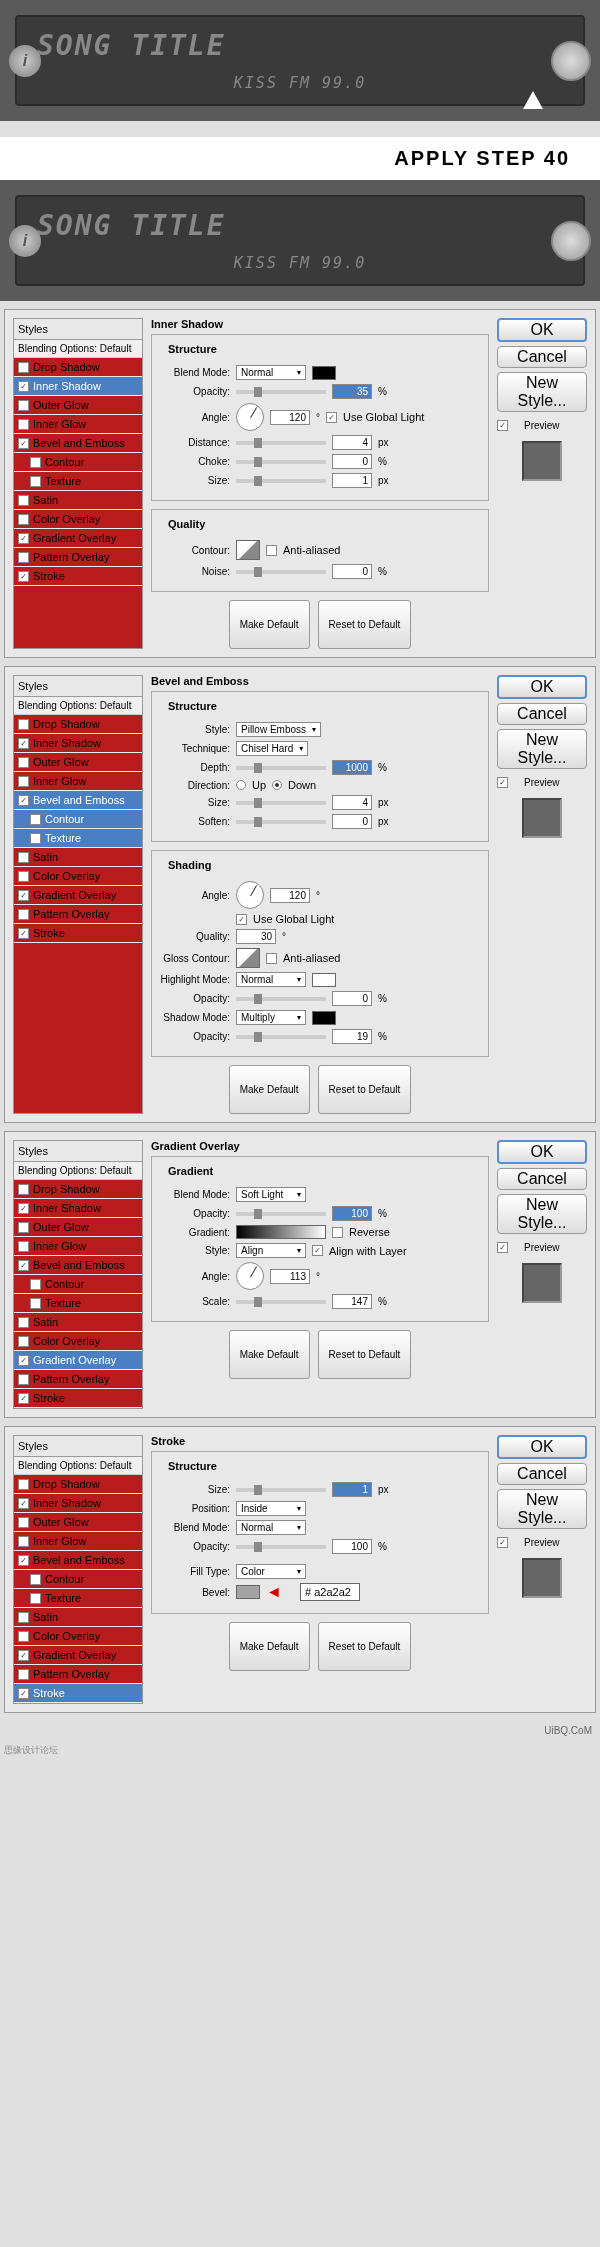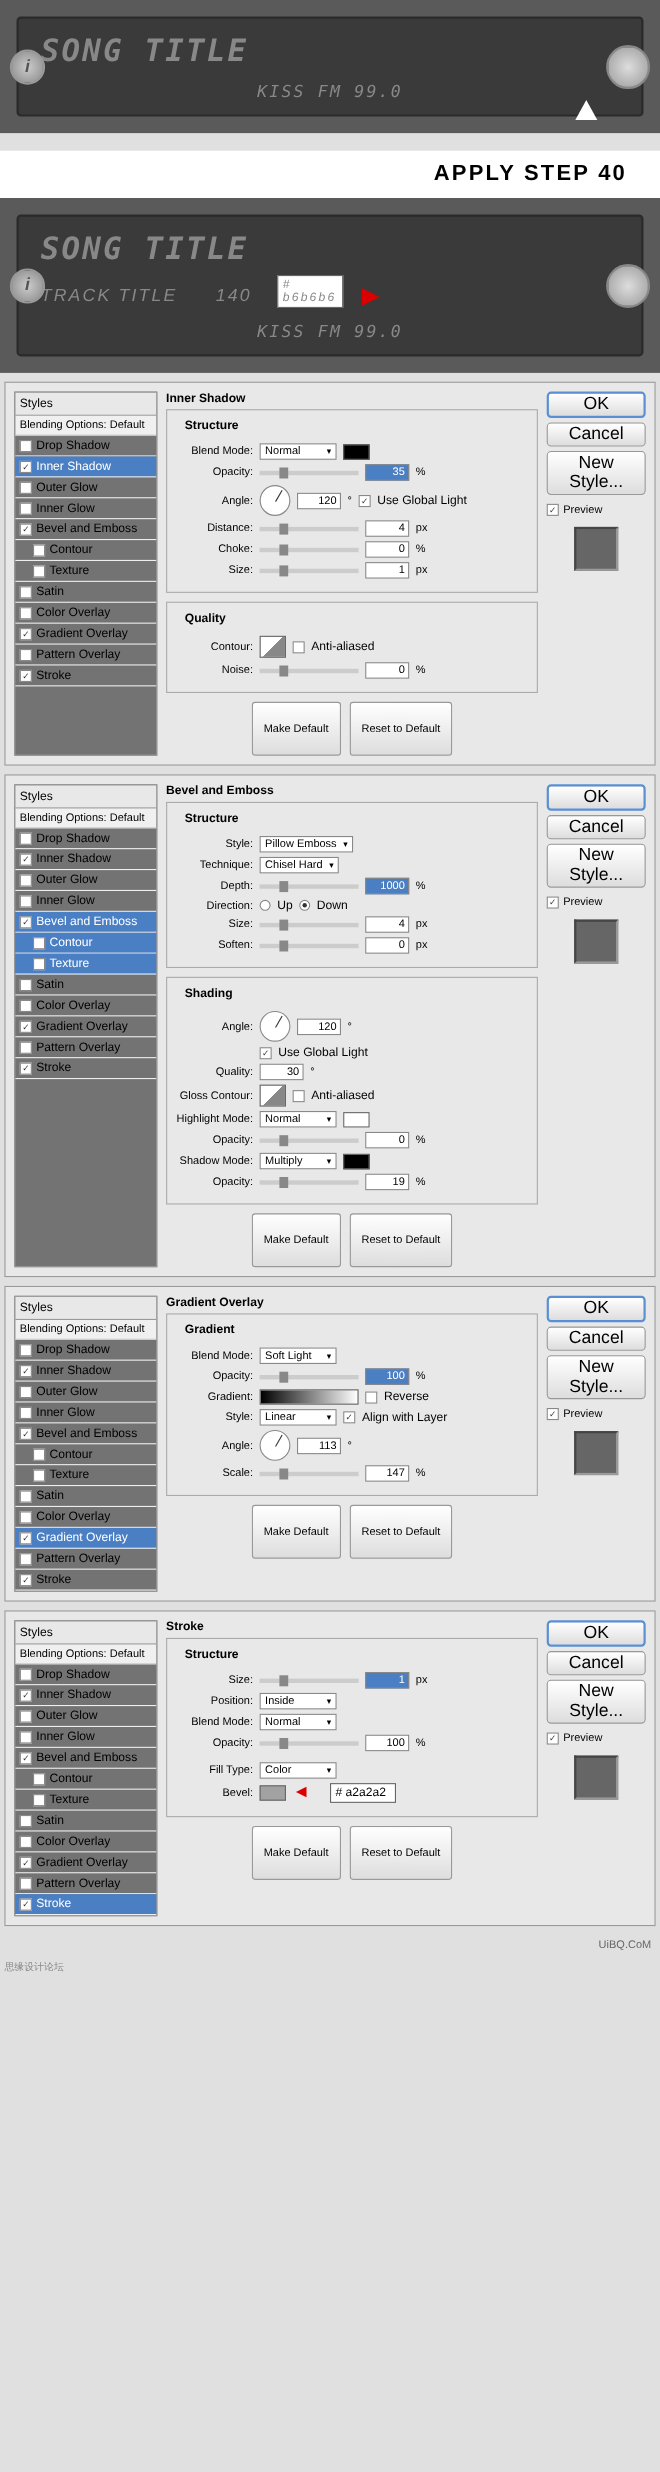--- a/index.html
+++ b/index.html
@@ -14,21 +14,21 @@
 .seg-small { font-size: 15px; margin-top: 12px; text-align: center; }
 .info-btn { position: absolute; left: -8px; top: 50%; transform: translateY(-50%); width: 32px; height: 32px; border-radius: 50%; background: radial-gradient(#ccc,#888); display: flex; align-items: center; justify-content: center; font-style: italic; font-weight: bold; color: #555; border: 2px solid #999; }
 .knob { position: absolute; right: -8px; top: 50%; transform: translateY(-50%); width: 40px; height: 40px; border-radius: 50%; background: radial-gradient(#ddd,#999); border: 2px solid #888; }
 .apply-label { background: #fff; text-align: right; padding: 10px 30px; font-weight: bold; font-size: 20px; letter-spacing: 2px; margin-top: 16px; }
 .arrow-up { position: absolute; right: 40px; bottom: -5px; width: 0; height: 0; border-left: 10px solid transparent; border-right: 10px solid transparent; border-bottom: 18px solid #fff; }
 .hex-input { background: #fff; border: 1px solid #666; padding: 2px 4px; font-size: 11px; width: 60px; display: inline-block; }
 .red-arrow { display: inline-block; width: 0; height: 0; border-top: 8px solid transparent; border-bottom: 8px solid transparent; border-left: 16px solid #d00; vertical-align: middle; margin-left: 5px; }
 
 
 .dialog { background: #e8e8e8; border: 1px solid #999; margin: 8px 4px; padding: 8px; display: flex; gap: 8px; font-size: 11px; }
-.styles-panel { width: 130px; border: 1px solid #999; background: #737373; }
+.styles-panel { width: 130px; border: 1px solid #999; background: #b91c1c; }
 .styles-header { background: #e8e8e8; border-bottom: 1px solid #999; padding: 4px; font-size: 11px; }
 .sub-header { background: #f0f0f0; border-bottom: 1px solid #ccc; padding: 3px 4px; font-size: 10px; }
 .style-item { padding: 3px 4px; border-bottom: 1px solid #eee; display: flex; align-items: center; gap: 4px; }
 .style-item.selected { background: #4a7fc4; color: #fff; }
 .style-item.sub { padding-left: 16px; }
 .chk { width: 11px; height: 11px; border: 1px solid #888; background: #fff; display: inline-flex; align-items: center; justify-content: center; font-size: 8px; color: #333; }
 .chk.on::after { content: "✓"; }
 
 .settings-panel { flex: 1; }
 .fieldset { border: 1px solid #aaa; padding: 8px; margin-bottom: 8px; }
@@ -51,21 +51,21 @@
 .angle-dial::after { content: ""; position: absolute; width: 1px; height: 12px; background: #333; left: 50%; top: 2px; transform-origin: bottom; transform: rotate(30deg); }
 .radio { width: 10px; height: 10px; border: 1px solid #888; border-radius: 50%; background: #fff; display: inline-flex; align-items: center; justify-content: center; }
 .radio.on::after { content: ""; width: 4px; height: 4px; background: #333; border-radius: 50%; }
 .btn-small { border: 1px solid #999; background: linear-gradient(#fff,#ddd); padding: 18px 10px; font-size: 10px; border-radius: 3px; }
 .btn-row { display: flex; gap: 8px; justify-content: center; margin-top: 6px; }
 
 .right-panel { width: 90px; display: flex; flex-direction: column; gap: 4px; align-items: stretch; }
 .dlg-btn { border: 1px solid #999; background: linear-gradient(#fff,#ddd); padding: 1px 4px; font-size: 16px; border-radius: 4px; text-align: center; }
 .dlg-btn.primary { border: 2px solid #5a8fd4; }
 .preview-sw { width: 40px; height: 40px; border: 2px inset #999; background: #666; margin: 6px auto; }
-.prev-row { display: flex; align-items: center; gap: 4px; font-size: 10px; margin-top: 4px; }
+.prev-row { display: flex; align-items: center; gap: 16px; font-size: 10px; margin-top: 4px; }
 .unit { font-size: 10px; }
 
 .watermark { text-align: right; font-size: 10px; color: #666; padding: 4px 8px; }
 .footer { font-size: 9px; color: #888; padding: 4px; }
 </style>
 </head>
 <body>
 
 <div class="radio-section">
   <div class="radio-display">
@@ -75,26 +75,20 @@
     <div class="knob"></div>
     <div class="arrow-up"></div>
   </div>
 </div>
 <div class="apply-label">APPLY STEP 40</div>
 
 <div class="radio-section">
   <div class="radio-display">
     <div class="info-btn">i</div>
     <div class="seg seg-large">SONG TITLE</div>
-    <div class="seg seg-med">
-      <span>TRACK TITLE</span>&nbsp;&nbsp;
-      <span>140</span>&nbsp;
-      <span class="hex-input"><span>#</span> <span>b6b6b6</span></span>
-      <span class="red-arrow"></span>
-    </div>
     <div class="seg seg-small">KISS FM 99.0</div>
     <div class="knob"></div>
   </div>
 </div>
 
 <div class="dialog">
   <div class="styles-panel">
     <div class="styles-header">Styles</div>
     <div class="sub-header">Blending Options: Default</div>
     <div class="style-item">
@@ -444,21 +438,21 @@
           <span class="unit">%</span>
         </div>
       <div class="row">
           <span class="lbl">Gradient:</span>
           <span class="swatch grad" style="width:90px"></span>
           <span class="chk"></span>
           <span>Reverse</span>
         </div>
       <div class="row">
           <span class="lbl">Style:</span>
-          <span class="dropdown">Linear</span>
+          <span class="dropdown">Align</span>
           <span class="chk on"></span>
           <span>Align with Layer</span>
         </div>
       <div class="row">
           <span class="lbl">Angle:</span>
           <span class="angle-dial"></span>
           <span class="num-input">113</span>
           <span class="unit">°</span>
         </div>
       <div class="row">

